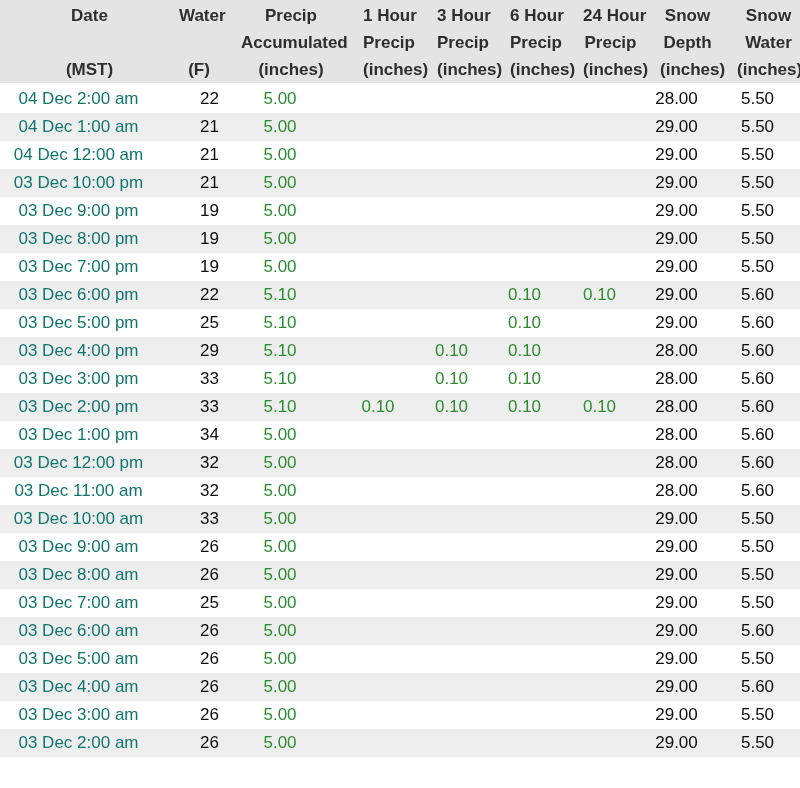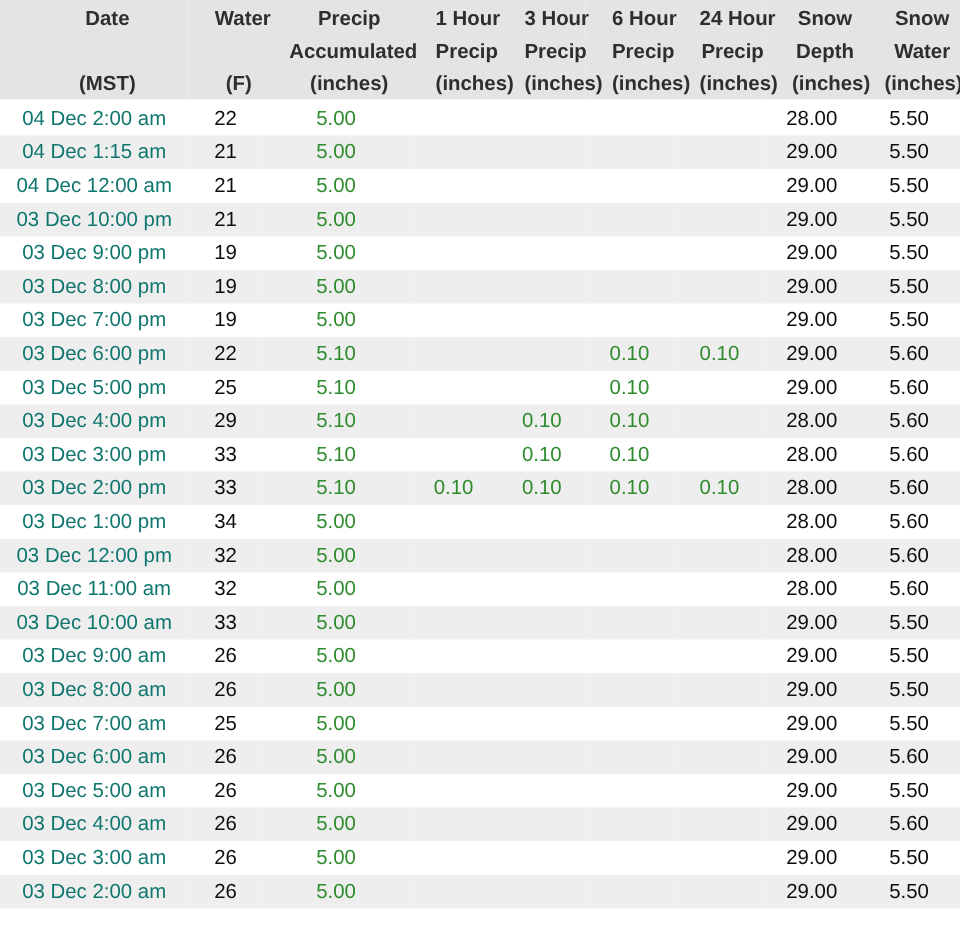--- a/index.html
+++ b/index.html
@@ -41,21 +41,21 @@
     line-height: 28px;
     padding: 0;
     text-align: center;
     white-space: nowrap;
     font-weight: 400;
   }
   tbody tr:nth-child(even) {
     background: #eeeeee;
   }
   .c-date   { color: #0f766e; }
-  .c-temp   { color: #0d0d0d; }
+  .c-temp   { color: #0d0d0d; text-align: right; }
   .c-precip { color: #2e8b2e; }
   .c-snow   { color: #0d0d0d; }
 </style>
 </head>
 <body>
 
 <table class="obs">
   <colgroup id="colgroup">
       <col style="width: 157px;">
       <col style="width: 62px;">
@@ -122,21 +122,21 @@
         <td class="c-temp">22</td>
         <td class="c-precip">5.00</td>
         <td class="c-precip"></td>
         <td class="c-precip"></td>
         <td class="c-precip"></td>
         <td class="c-precip"></td>
         <td class="c-snow">28.00</td>
         <td class="c-snow">5.50</td>
       </tr>
       <tr>
-        <td class="c-date">04 Dec 1:15 am</td>
+        <td class="c-date">04 Dec 1:00 am</td>
         <td class="c-temp">21</td>
         <td class="c-precip">5.00</td>
         <td class="c-precip"></td>
         <td class="c-precip"></td>
         <td class="c-precip"></td>
         <td class="c-precip"></td>
         <td class="c-snow">29.00</td>
         <td class="c-snow">5.50</td>
       </tr>
       <tr>

